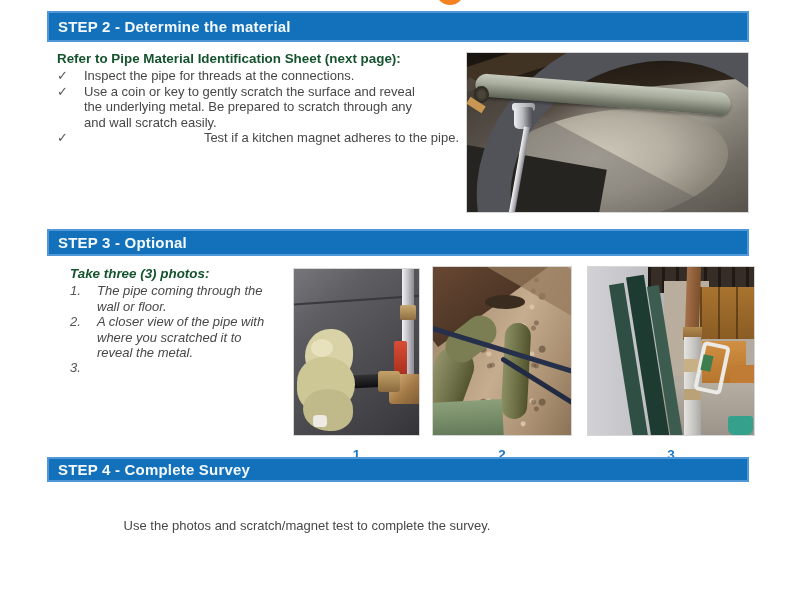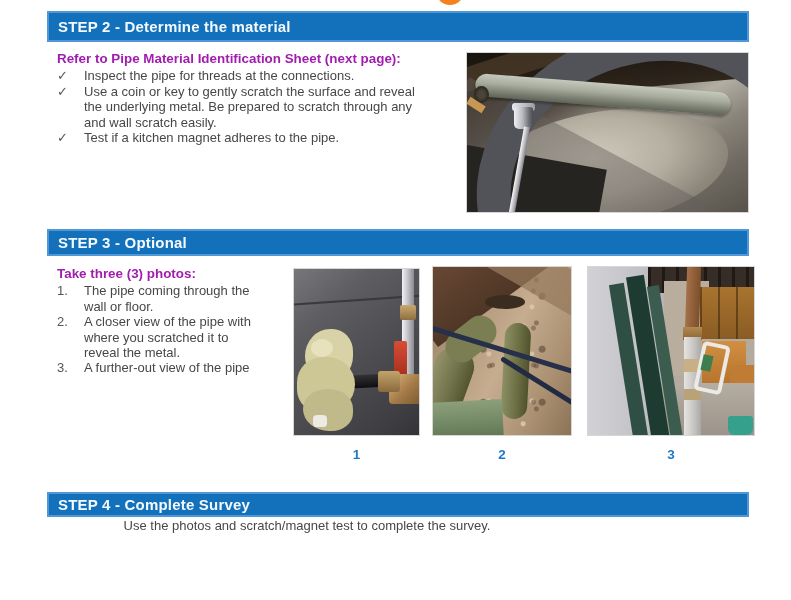--- a/index.html
+++ b/index.html
@@ -10,25 +10,25 @@
   .badge{position:absolute;left:436px;top:-23px;width:28px;height:28px;border-radius:50%;
          background:#f58220;}
 
   
   .step-bar{position:absolute;left:47px;width:702px;box-sizing:border-box;
             background:#1271ba;border:2px solid #4f97d6;color:#f4f9fe;
             font-weight:bold;font-size:15px;display:flex;align-items:center;
             padding-left:9px;letter-spacing:.2px;}
   .bar1{top:11px;height:31px;}
   .bar2{top:229px;height:27px;}
-  .bar3{top:492px;height:25px;}
+  .bar3{top:457px;height:25px;}
 
   
   .txt{position:absolute;color:#474747;font-size:13px;line-height:15.4px;}
-  .bold-head{font-weight:bold;color:#a21caf;font-size:13.4px;margin-bottom:2px;}
+  .bold-head{font-weight:bold;color:#14532d;font-size:13.4px;margin-bottom:2px;}
   .row{display:flex;}
   .marker{width:27px;flex:none;color:#555555;}
   .lines{display:block;}
   .lines span{display:block;}
 
   
   .photo{position:absolute;overflow:hidden;border:1px solid #d6d6d6;box-sizing:border-box;}
   .photo > div{position:absolute;}
 
   
@@ -148,21 +148,21 @@
     <div class="row">
       <span class="marker">✓</span>
       <span class="lines" style="width:375px;">
         <span>Use a coin or key to gently scratch the surface and reveal</span>
         <span>the underlying metal. Be prepared to scratch through any</span>
         <span>and wall scratch easily.</span>
       </span>
     </div>
     <div class="row">
       <span class="marker">✓</span>
-      <span class="lines" style="width:375px;">
+      <span class="lines" style="width:375px;text-align:right;">
         <span>Test if a kitchen magnet adheres to the pipe.</span>
       </span>
     </div>
   </div>
 
   <div class="photo pa">
     <div class="pa-beam"></div>
     <div class="pa-beam2"></div>
     <div class="pa-stone"></div>
     <div class="pa-shadow"></div>
@@ -173,41 +173,40 @@
     <div class="pa-splinter"></div>
     <div class="pa-socket-top"></div>
     <div class="pa-socket"></div>
     <div class="pa-shaft"></div>
   </div>
 
   <div class="step-bar bar2">
     <span>STEP 3 - Optional</span>
   </div>
 
-  <div class="txt" style="left:57px;top:266px;width:250px;">
+  <div class="txt" style="left:70px;top:266px;width:250px;font-style:italic;">
     <div class="bold-head">Take three (3) photos:</div>
     <div class="row">
       <span class="marker">1.</span>
       <span class="lines" style="width:210px;">
         <span>The pipe coming through the</span>
         <span>wall or floor.</span>
       </span>
     </div>
     <div class="row">
       <span class="marker">2.</span>
       <span class="lines" style="width:210px;">
         <span>A closer view of the pipe with</span>
         <span>where you scratched it to</span>
         <span>reveal the metal.</span>
       </span>
     </div>
     <div class="row">
       <span class="marker">3.</span>
       <span class="lines" style="width:210px;">
-        <span>A further-out view of the pipe</span>
       </span>
     </div>
   </div>
 
   <div class="photo p1">
     <div class="p1-crack"></div>
     <div class="p1-pipe-v"></div>
     <div class="p1-fit1"></div>
     <div class="p1-tag"></div>
     <div class="p1-valve"></div>

